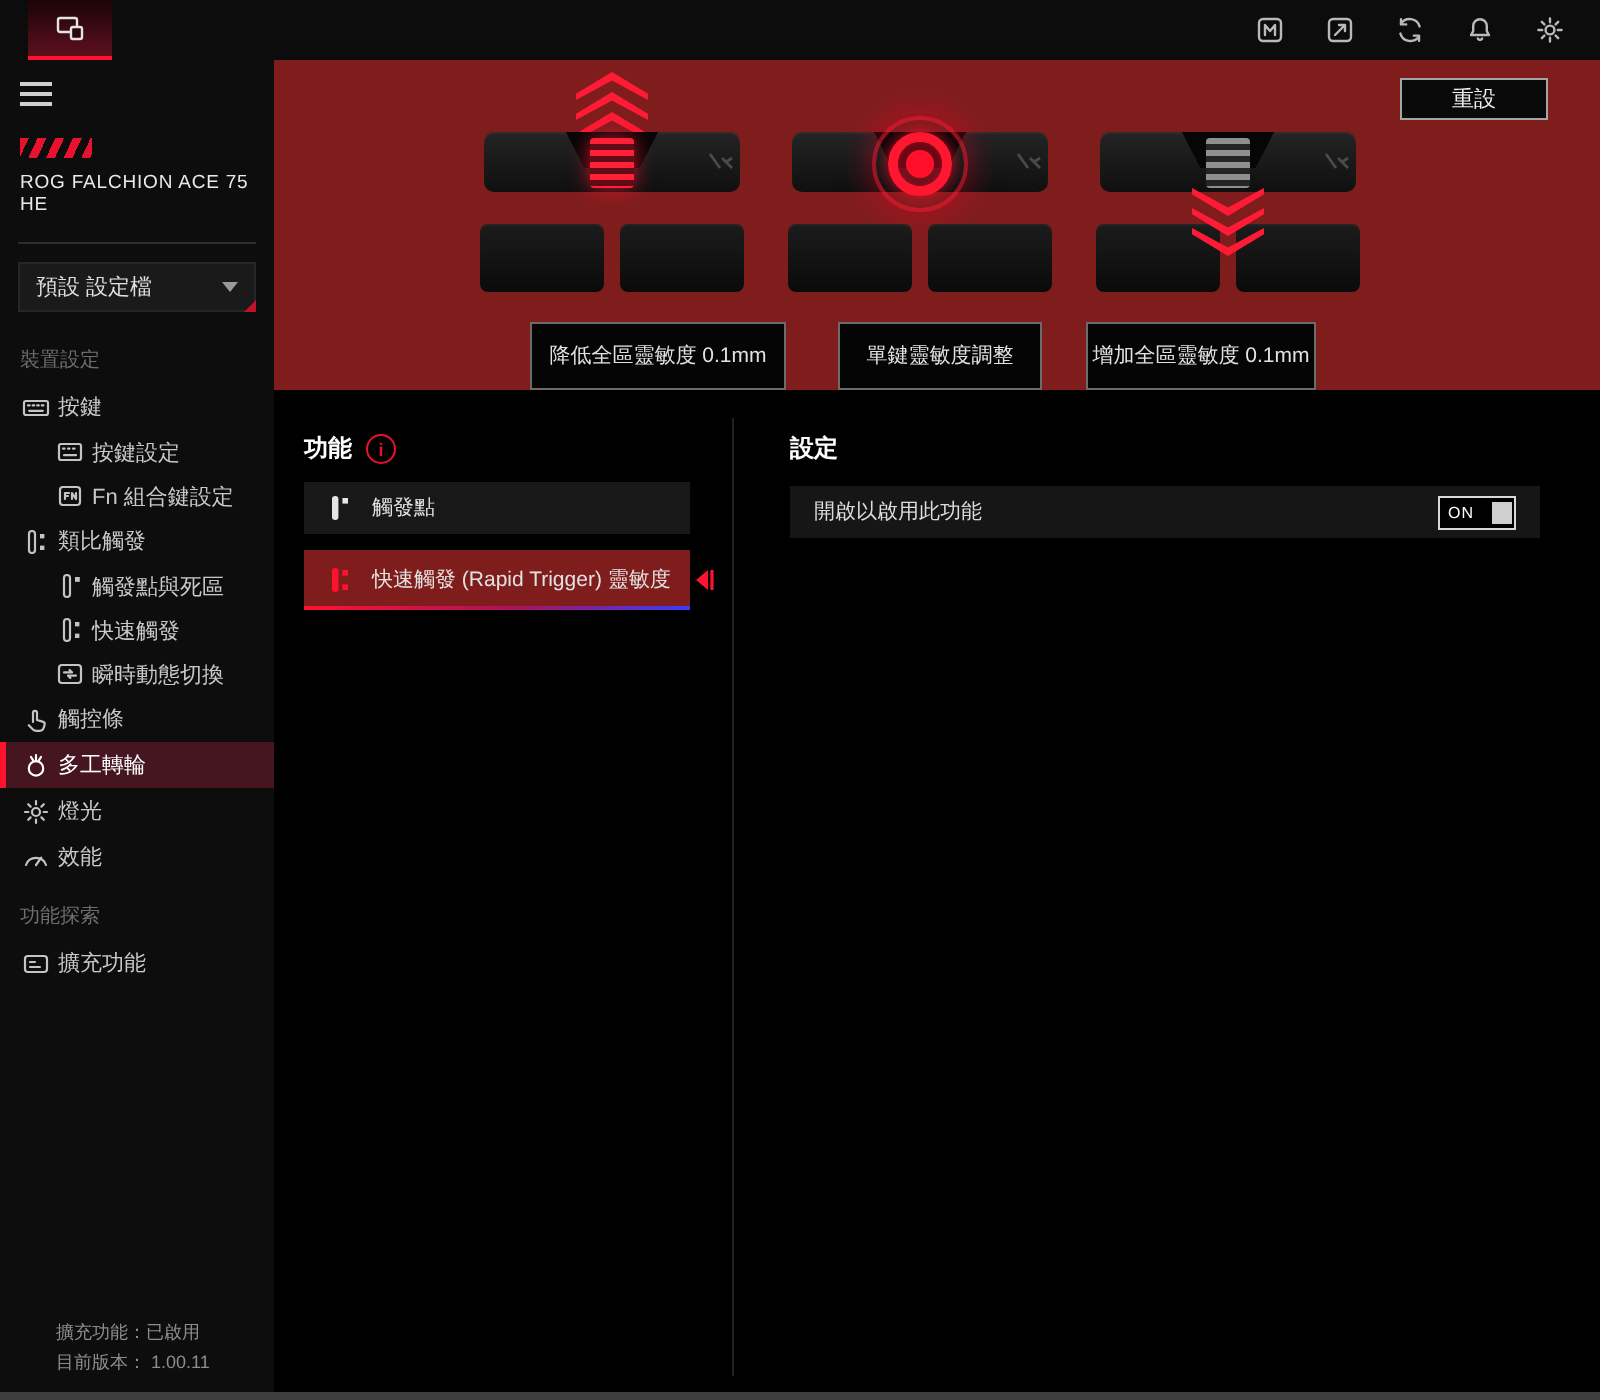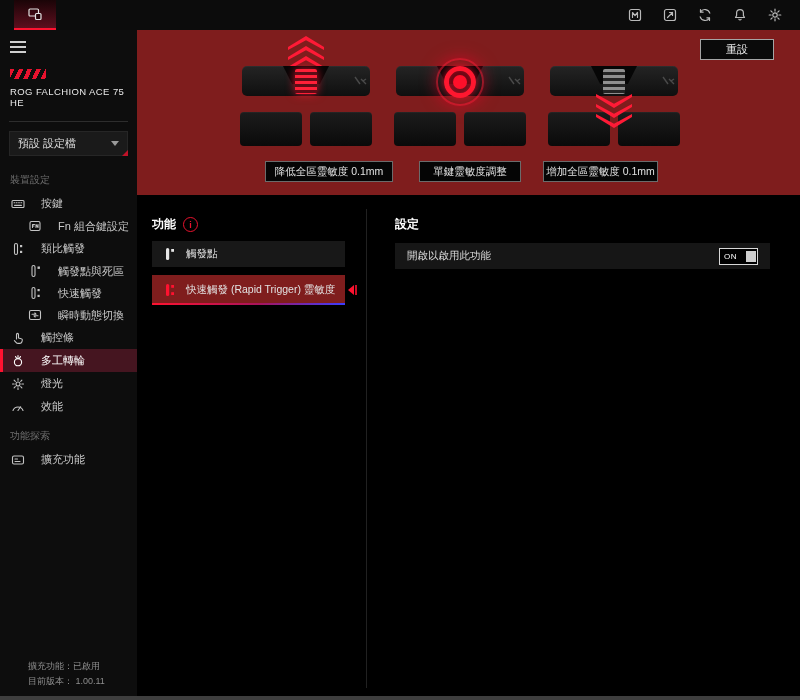--- a/index.html
+++ b/index.html
@@ -25,21 +25,21 @@
   .side-divider{height:1px;background:#2d2d2d;margin:13px 9px 0 9px;}
   .profile-select{margin:9px 9px 0 9px;height:23px;background:#1a1a1a;border:1px solid #262626;
     display:flex;align-items:center;justify-content:space-between;padding:0 8px;color:#e0e0e0;
     font-size:11px;position:relative;cursor:pointer;text-align:center;}
   .profile-select .caret{width:0;height:0;border-left:4px solid transparent;border-right:4px solid transparent;
     border-top:5px solid #9a9a9a;}
   .profile-select::after{content:"";position:absolute;right:-1px;bottom:-1px;
     border-left:6px solid transparent;border-bottom:6px solid #c01228;}
   .menu{margin-top:6px;}
   .menu-section{color:#6e6e6e;font-size:10px;padding:11px 0 5px 10px;}
-  .menu-item{height:23px;display:flex;align-items:center;gap:16px;padding-left:10px;color:#c9c9c9;
+  .menu-item{height:23px;display:flex;align-items:center;gap:4px;padding-left:10px;color:#c9c9c9;
     font-size:11px;cursor:pointer;white-space:nowrap;}
   .menu-item.sub{padding-left:27px;height:22px;}
   .menu-item .mi{width:15px;height:15px;flex:none;display:flex;align-items:center;justify-content:center;}
   .menu-item .mi svg{stroke:#c4c4c4;fill:none;stroke-width:1.1;stroke-linecap:round;stroke-linejoin:round;}
   .menu-item.selected{background:#451520;color:#fff;position:relative;}
   .menu-item.selected::before{content:"";position:absolute;left:0;top:0;bottom:0;width:3px;background:#ff1230;}
   .side-footer{position:absolute;left:28px;bottom:8px;color:#8d8d8d;font-size:9px;line-height:1.6;}
 
   
   .hero{position:absolute;left:137px;top:30px;right:0;height:165px;background:#7f1d1d;}
@@ -65,21 +65,21 @@
   .chevs.down .chev{transform:rotate(180deg);}
   .target{position:absolute;left:50%;top:46px;transform:translate(-50%,-50%);width:48px;height:48px;}
   .ring1{position:absolute;inset:0;border:2px solid rgba(255,25,55,.55);border-radius:50%;
     box-shadow:0 0 16px rgba(255,0,45,.5);}
   .ring2{position:absolute;inset:8px;border:5px solid #ff1830;border-radius:50%;
     box-shadow:0 0 8px rgba(255,10,45,.8),inset 0 0 6px rgba(255,10,45,.8);}
   .core{position:absolute;inset:17px;background:#ff0f2a;border-radius:50%;box-shadow:0 0 8px #ff0f2a;}
   .keys-row{position:absolute;left:0;right:0;top:76px;display:flex;justify-content:center;gap:8px;}
   .small-key{width:62px;height:34px;border-radius:4px;background:linear-gradient(180deg,#1c1c1c,#0a0a0a);
     box-shadow:inset 0 1px 1px rgba(255,255,255,.04);}
-  .action-btn{position:absolute;top:131px;height:21px;border:1px solid #6b6b6b;background:#050505;
+  .action-btn{position:absolute;top:131px;height:34px;border:1px solid #6b6b6b;background:#050505;
     color:#e2e2e2;font-size:10.5px;display:flex;align-items:center;justify-content:center;
     white-space:nowrap;cursor:pointer;box-sizing:border-box;}
   .ab0{left:128px;width:128px;}
   .ab1{left:282px;width:102px;}
   .ab2{left:406px;width:115px;}
 
   
   .panels{position:absolute;left:137px;top:195px;right:0;bottom:4px;background:#000;}
   .vdivider{position:absolute;left:229px;top:14px;bottom:8px;width:1px;background:#212121;}
   .func-header{position:absolute;left:15px;top:21px;display:flex;align-items:center;gap:7px;
@@ -171,20 +171,29 @@
       <div class="menu-item">
         <span class="mi">
           <svg width="14" height="14" viewBox="0 0 14 14">
               <rect x="1" y="3.5" width="12" height="7" rx="1"></rect>
               <path d="M3 5.7h.8M5.3 5.7h.8M7.6 5.7h.8M9.9 5.7h.8M3.6 8.4h6.8"></path>
             </svg>
         </span>
         <span>按鍵</span>
       </div>
 
+      <div class="menu-item sub">
+        <span class="mi">
+          <svg width="14" height="14" viewBox="0 0 14 14">
+              <rect x="1.5" y="3" width="11" height="8" rx="1"></rect>
+              <path d="M3.5 5.3h.8M6 5.3h.8M8.5 5.3h.8M4 8.6h6"></path>
+            </svg>
+        </span>
+        <span>按鍵設定</span>
+      </div>
 
       <div class="menu-item sub">
         <span class="mi">
           <svg width="14" height="14" viewBox="0 0 14 14">
               <rect x="2" y="2.5" width="10" height="9" rx="1.5"></rect>
               <path d="M4.5 8.5V5.5h2M4.5 7h1.5M8 8.5v-3l2 3v-3"></path>
             </svg>
         </span>
         <span>Fn 組合鍵設定</span>
       </div>

